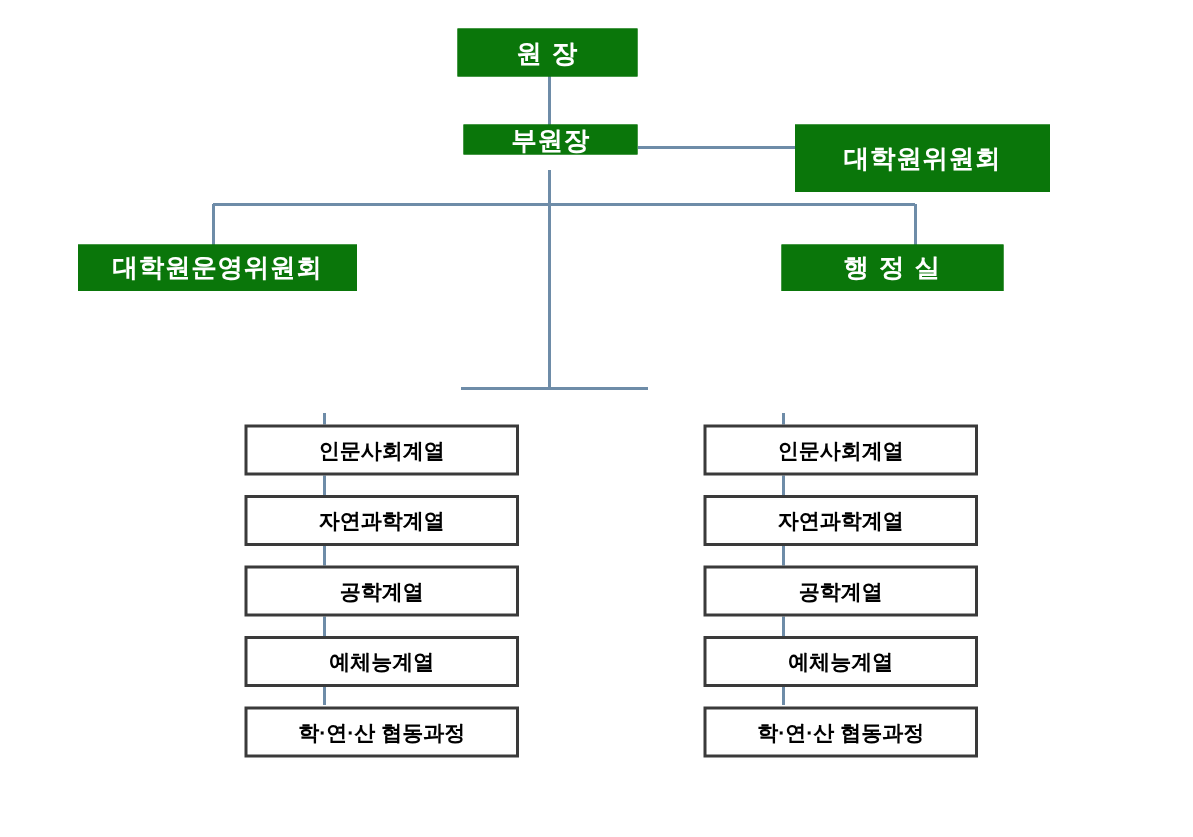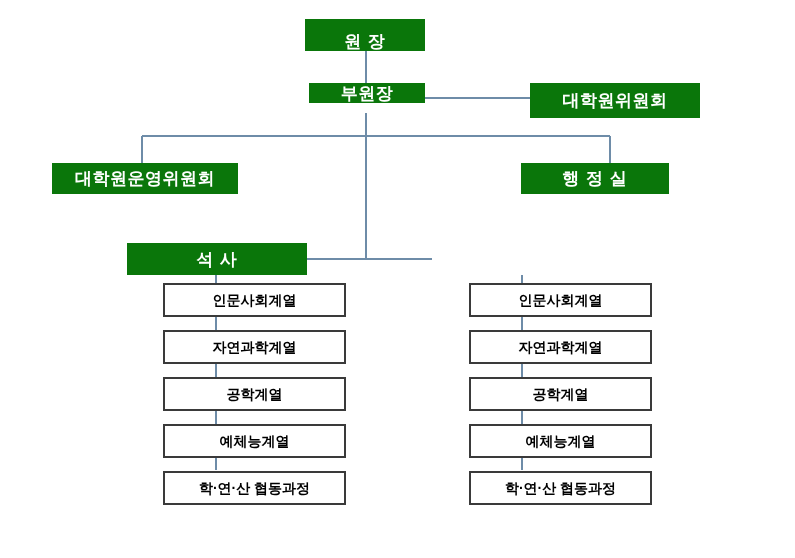--- a/index.html
+++ b/index.html
@@ -80,43 +80,40 @@
 
       <line x1="307" y1="259" x2="366" y2="259"></line>
       <line x1="366" y1="259" x2="432" y2="259"></line>
 
       <line x1="216" y1="275" x2="216" y2="470"></line>
 
       <line x1="522" y1="275" x2="522" y2="470"></line>
     </g>
   </svg>
 
-  <div class="node node-green spaced" style="left:305px; top:19px; width:120px; height:32px;align-items:flex-end;">
+  <div class="node node-green spaced" style="left:305px; top:19px; width:120px; height:32px;">
     <span class="label">원  장</span>
   </div>
 
   <div class="node node-green" style="left:309px; top:83px; width:116px; height:20px;justify-content:center;">
     <span class="label">부원장</span>
   </div>
 
-  <div class="node node-green" style="left:530px; top:83px; width:170px; height:35px;">
+  <div class="node node-green" style="left:530px; top:83px; width:170px; height:45px;">
     <span class="label">대학원위원회</span>
   </div>
 
   <div class="node node-green" style="left:52px; top:163px; width:186px; height:31px;">
     <span class="label">대학원운영위원회</span>
   </div>
 
   <div class="node node-green spaced" style="left:521px; top:163px; width:148px; height:31px;">
     <span class="label">행 정 실</span>
   </div>
 
-  <div class="node node-green spaced" style="left:127px; top:243px; width:180px; height:32px;">
-    <span class="label">석  사</span>
-  </div>
 
 
   <div class="node node-white" style="left:125px; top:283px; width:183px; height:34px;">
     <span class="label">인문사회계열</span>
   </div>
   <div class="node node-white" style="left:125px; top:330px; width:183px; height:34px;">
     <span class="label">자연과학계열</span>
   </div>
   <div class="node node-white" style="left:125px; top:377px; width:183px; height:34px;">
     <span class="label">공학계열</span>

